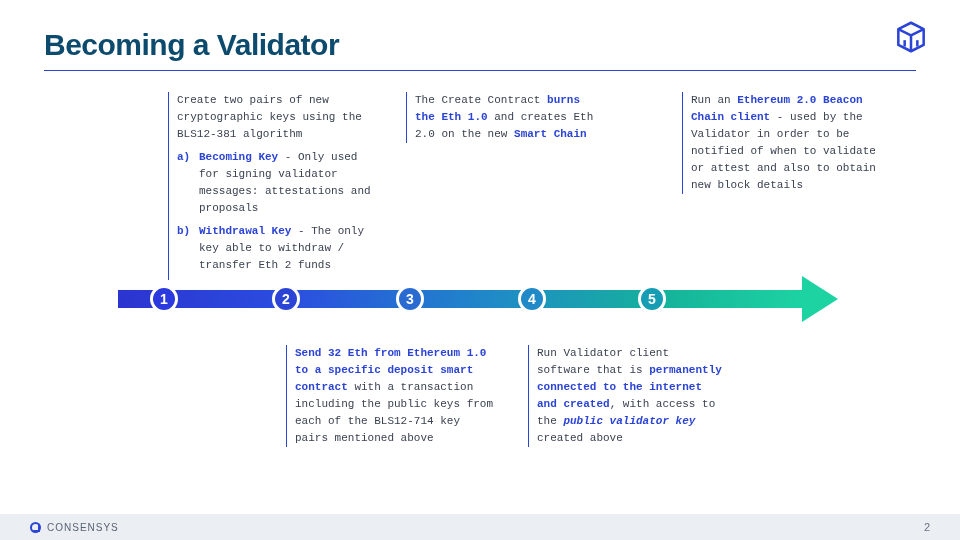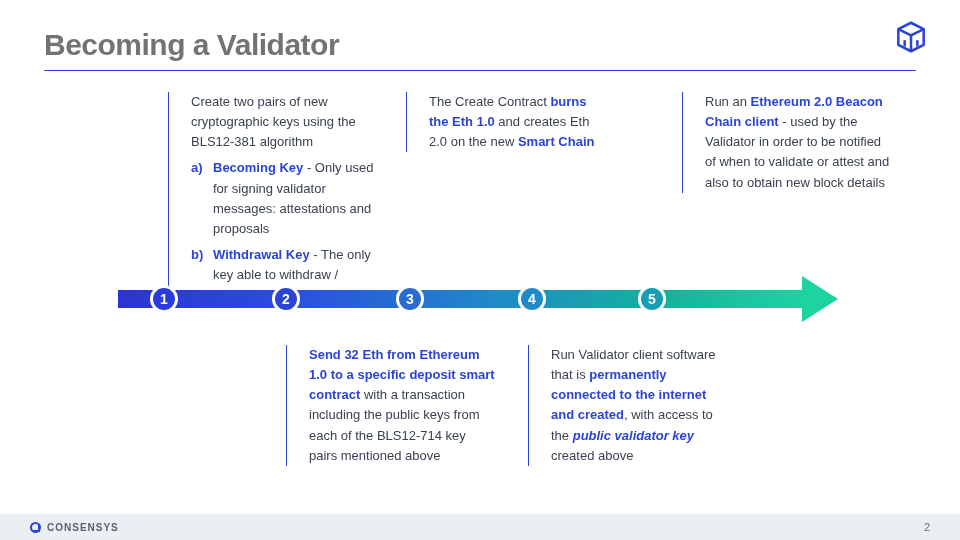--- a/index.html
+++ b/index.html
@@ -3,21 +3,21 @@
 <meta charset="utf-8">
 <style>
 * { margin: 0; padding: 0; box-sizing: border-box; }
 body {
   width: 960px; height: 540px;
   font-family: -apple-system, BlinkMacSystemFont, "Segoe UI", Helvetica, Arial, sans-serif;
   background: #ffffff; position: relative; overflow: hidden;
   color: #333a45;
 }
 .header { position: absolute; top: 28px; left: 44px; right: 44px; }
-.title { font-size: 30px; font-weight: 700; color: #737373; letter-spacing: -0.5px; }
+.title { font-size: 30px; font-weight: 700; color: #0c4a6e; letter-spacing: -0.5px; }
 .hr { height: 1px; background: #2b44d6; margin-top: 8px; }
 .logo { position: absolute; top: 18px; right: 30px; width: 38px; height: 38px; color: #2b44d6; }
 
 .timeline {
   position: absolute; top: 284px; left: 118px; width: 720px; height: 30px;
   display: flex; align-items: center;
 }
 .bar {
   position: absolute; left: 0; right: 36px; top: 6px; height: 18px;
   background: linear-gradient(90deg,#2b34ce 0%, #2b4ee0 25%, #1f8ac7 55%, #15b39a 80%, #1dd3a2 100%);
@@ -33,40 +33,40 @@
   border: 3px solid #fff; color: #fff; display: flex; align-items: center; justify-content: center;
   font-size: 14px; font-weight: 700; top: 1px;
 }
 .n1 { left: 32px; background: #2b3ade; }
 .n2 { left: 154px; background: #2b44d6; }
 .n3 { left: 278px; background: #2a6bd2; }
 .n4 { left: 400px; background: #1f8ac7; }
 .n5 { left: 520px; background: #169db3; }
 
 .step {
-  position: absolute; font-size: 13px; line-height: 1.55; color: #3a4150;
-  padding-left: 22px; border-left: 1px solid #2b44d6; width: 190px;
+  position: absolute; font-size: 11px; line-height: 1.55; color: #3a4150;
+  padding-left: 8px; border-left: 1px solid #2b44d6; width: 190px; font-family: Liberation Mono, monospace;
 }
 .s1 { top: 92px; left: 168px; width: 210px; }
 .s3 { top: 92px; left: 406px; width: 190px; }
 .s5 { top: 92px; left: 682px; width: 210px; }
 .s2 { top: 345px; left: 286px; width: 210px; }
 .s4 { top: 345px; left: 528px; width: 200px; }
 
 .step .bold { font-weight: 700; color: #2b44d6; }
 .step .keylist { margin-top: 6px; padding-left: 18px; }
 .keylist li { margin-bottom: 6px; list-style: none; position: relative; padding-left: 4px; }
 .keylist .letter { position: absolute; left: -18px; font-weight: 700; color: #2b44d6; }
 
 .footer {
   position: absolute; bottom: 0; left: 0; right: 0; height: 26px;
   background: #ebeff4; display: flex; align-items: center;
   padding: 0 30px; font-size: 10px; color: #5a6272; letter-spacing: 1px;
 }
-.footer .brand { display: flex; align-items: center; gap: 6px; font-weight: 700; }
+.footer .brand { display: flex; align-items: center; gap: 6px; font-weight: 400; }
 .footer .dot {
   width: 11px; height: 11px; border: 2px solid #2b44d6; border-radius: 50%;
   display: inline-block; position: relative;
 }
 .footer .dot::after {
   content: ""; position: absolute; right: -1px; bottom: -1px; width: 5px; height: 5px;
   border-bottom: 2px solid #2b44d6; border-right: 2px solid #2b44d6; background: #ebeff4;
 }
 .pagenum { margin-left: auto; font-size: 11px; color: #6a7280; letter-spacing: 0; }
 </style>

